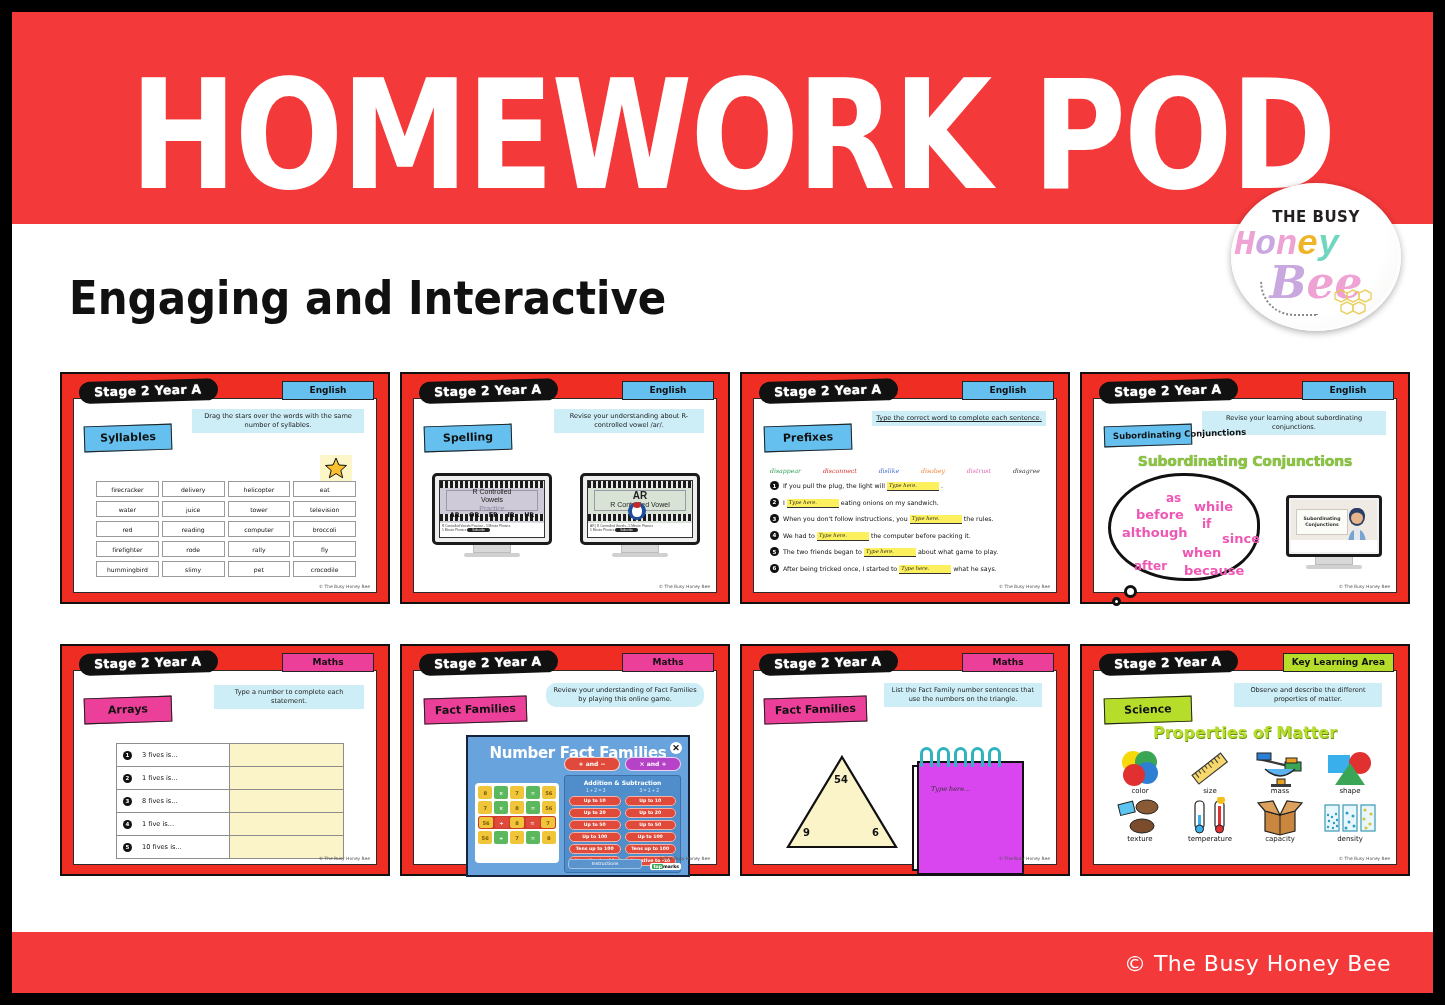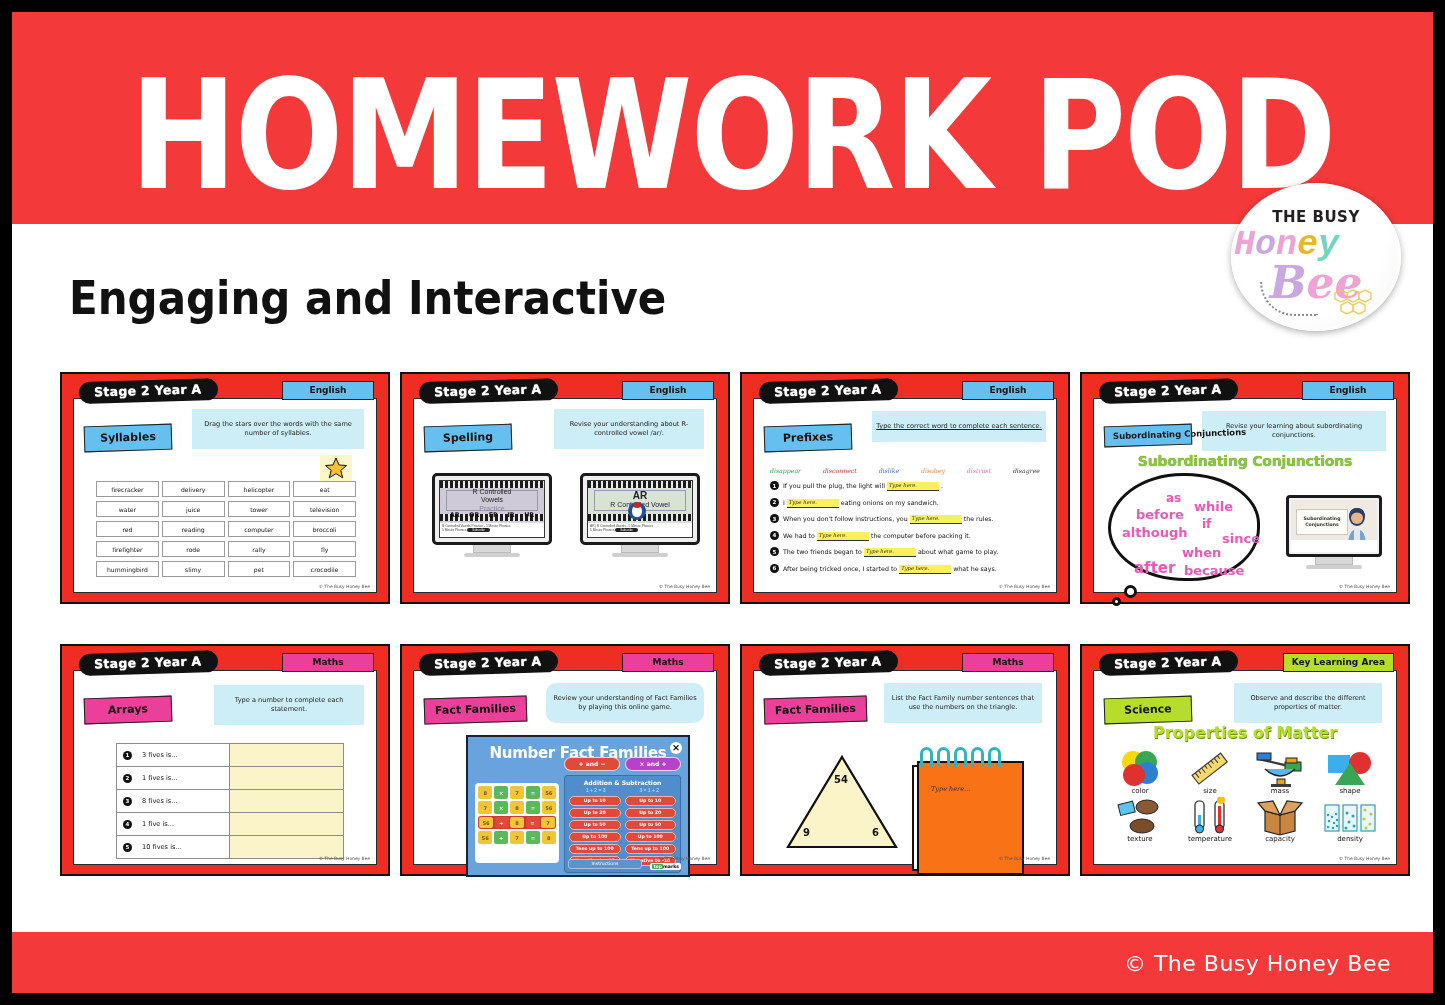--- a/index.html
+++ b/index.html
@@ -201,21 +201,21 @@
   .topic-science { background: #b5dd2a; }
   .topic-small { font-size: 8.5px; line-height: 10px; padding: 4px 8px 5px; }
   .instr {
     position: absolute;
     background: #cdeef7;
     font-family: "DejaVu Sans", sans-serif;
     font-size: 6.6px;
     line-height: 9px;
     color: #222;
     text-align: center;
-    padding: 11px 4px;
+    padding: 3px 4px;
   }
   .credit {
     position: absolute;
     right: 6px; bottom: 3px;
     font-family: "DejaVu Sans", sans-serif;
     font-size: 4.4px;
     color: #555;
     white-space: nowrap;
   }
   
@@ -508,21 +508,21 @@
     position: absolute;
     font-family: "DejaVu Sans", sans-serif;
     font-size: 10px; font-weight: 700; color: #111;
   }
   .notepad {
     position: absolute; right: 32px; top: 78px;
     width: 112px; height: 126px;
   }
   .np-paper {
     position: absolute; left: 5px; top: 12px; right: 0; bottom: 0;
-    background: #f97316; border: 2px solid #111; text-align: right;
+    background: #d946ef; border: 2px solid #111; text-align: right;
   }
   .np-shadow {
     position: absolute; left: 0; top: 16px; width: 7px; bottom: 4px;
     background: #fff; border: 2px solid #111; border-right: none;
   }
   .np-type {
     position: absolute; left: 12px; top: 22px;
     font-family: "DejaVu Serif", serif; font-style: italic;
     font-size: 6.5px; color: #333;
   }
@@ -787,21 +787,21 @@
 
             <div class="bubble"></div>
             <div class="bubble-words">
               <span class="bw" style="left:72px; top:92px; font-size:12px;">as</span>
               <span class="bw" style="left:100px; top:100px; font-size:13px;">while</span>
               <span class="bw" style="left:42px; top:108px; font-size:13px;">before</span>
               <span class="bw" style="left:108px; top:118px; font-size:12px;">if</span>
               <span class="bw" style="left:28px; top:126px; font-size:13px;">although</span>
               <span class="bw" style="left:128px; top:132px; font-size:13px;">since</span>
               <span class="bw" style="left:88px; top:146px; font-size:13px;">when</span>
-              <span class="bw" style="left:40px; top:160px; font-size:15px;">after</span>
+              <span class="bw" style="left:40px; top:160px; font-size:12px;">after</span>
               <span class="bw" style="left:90px; top:164px; font-size:13px;">because</span>
             </div>
             <div class="dot1"></div>
             <div class="dot2"></div>
 
             <div class="tablet">
               <div class="tab-body">
                 <div class="tab-screen">
                   <div class="tab-board">
                     <span>Subordinating Conjunctions</span>

